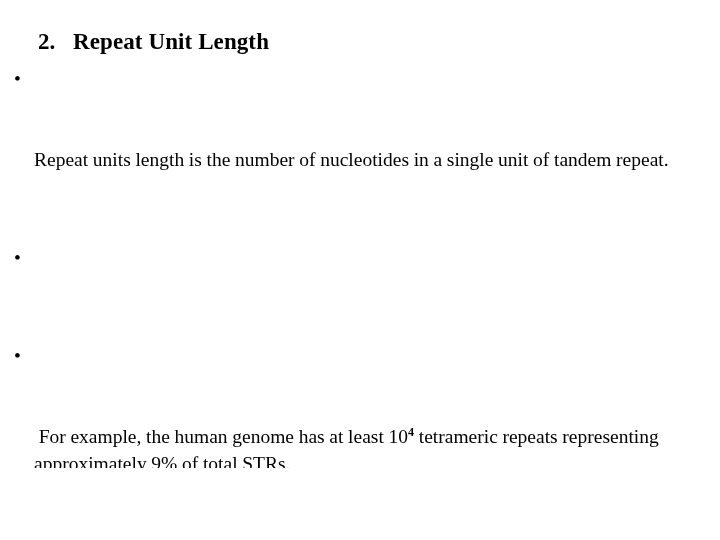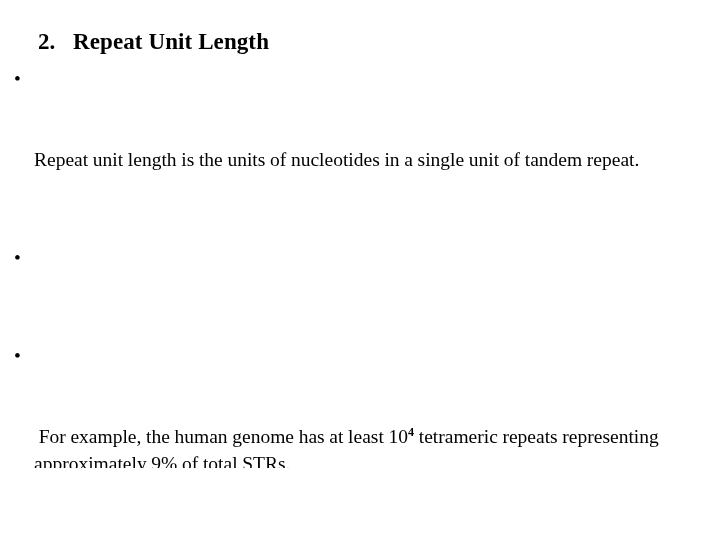--- a/index.html
+++ b/index.html
@@ -78,21 +78,21 @@
 <body>
 
 <div class="slide">
 
   <div class="slide-title">2.   Repeat Unit Length</div>
 
   <ul class="bullet-list">
 
     <li class="bullet-item gap-md">
       <span class="bullet-marker">•</span>
-      <span class="bullet-text">Repeat unit length is the units of nucleotides in a single unit of tandem repeat.</span>
+      <span class="bullet-text">Repeat units length is the number of nucleotides in a single unit of tandem repeat.</span>
     </li>
 
     <li class="bullet-item gap-md">
       <span class="bullet-marker">•</span>
     </li>
 
     <li class="bullet-item gap-md">
       <span class="bullet-marker">•</span>
       <span class="bullet-text"><span> For example, the human genome has at least 10</span><sup>4</sup><span> tetrameric repeats representing approximately 9% of total STRs.</span></span>
     </li>

